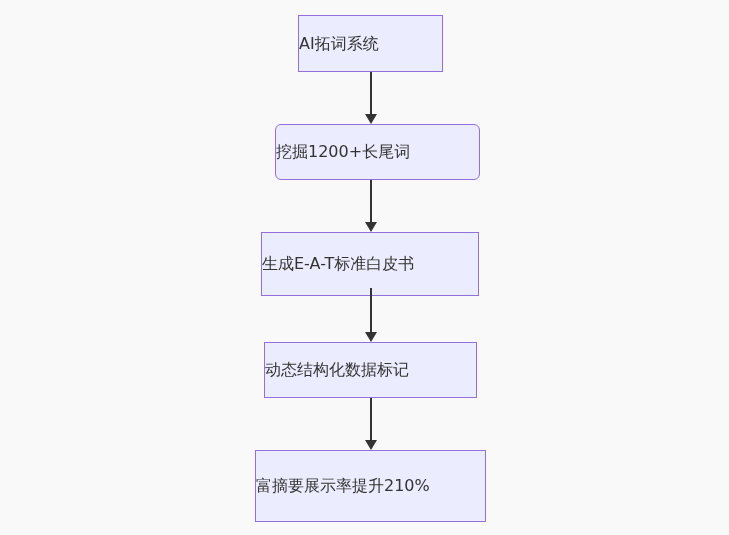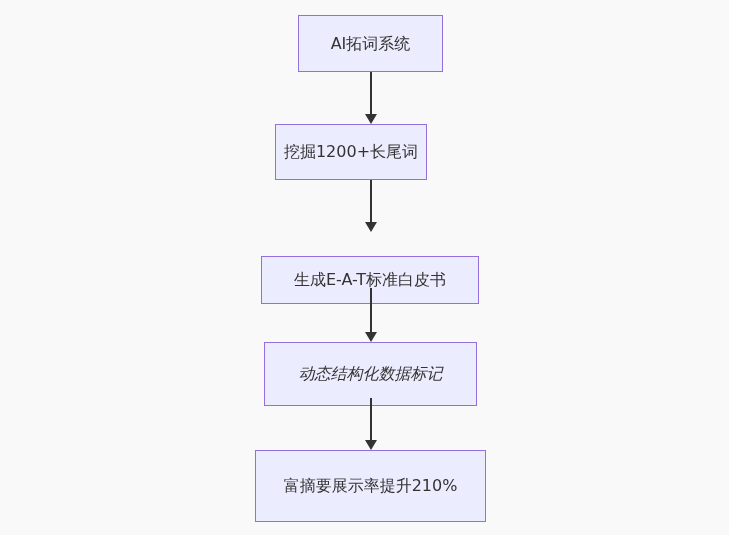--- a/index.html
+++ b/index.html
@@ -19,21 +19,20 @@
   .flow-node {
     position: absolute;
     box-sizing: border-box;
     background: var(--node-fill, #ececff);
     border: 1px solid var(--node-border, #9370db);
     color: var(--node-text, #333333);
     font-size: 16px;
     line-height: 1;
     display: flex;
     align-items: center;
-    justify-content: center;
     text-align: center;
     white-space: nowrap;
   }
   .edge {
     position: absolute;
     width: 14px;
     display: flex;
     flex-direction: column;
     align-items: center;
   }
@@ -44,23 +43,23 @@
   }
   .edge .head {
     width: 0;
     height: 0;
     border-left: 6px solid transparent;
     border-right: 6px solid transparent;
     border-top: 10px solid var(--edge-color, #333333);
   }
   
   #node-1 { left: 298px; top: 15px;  width: 145px; height: 57px; }
-  #node-2 { left: 275px; top: 124px; width: 152px; height: 56px; }
-  #node-3 { left: 261px; top: 232px; width: 218px; height: 48px; margin-top: 24px; }
-  #node-4 { left: 264px; top: 342px; width: 213px; height: 64px; font-style: italic; }
+  #node-2 { left: 275px; top: 124px; width: 205px; height: 56px; border-radius: 6px; }
+  #node-3 { left: 261px; top: 232px; width: 218px; height: 64px; }
+  #node-4 { left: 264px; top: 342px; width: 213px; height: 56px; }
   #node-5 { left: 255px; top: 450px; width: 231px; height: 72px; }
   
   #edge-1 { left: 364px; top: 72px;  height: 52px; }
   #edge-2 { left: 364px; top: 180px; height: 52px; }
   #edge-3 { left: 364px; top: 288px; height: 54px; }
   #edge-4 { left: 364px; top: 398px; height: 52px; }
 </style>
 </head>
 <body>
 

